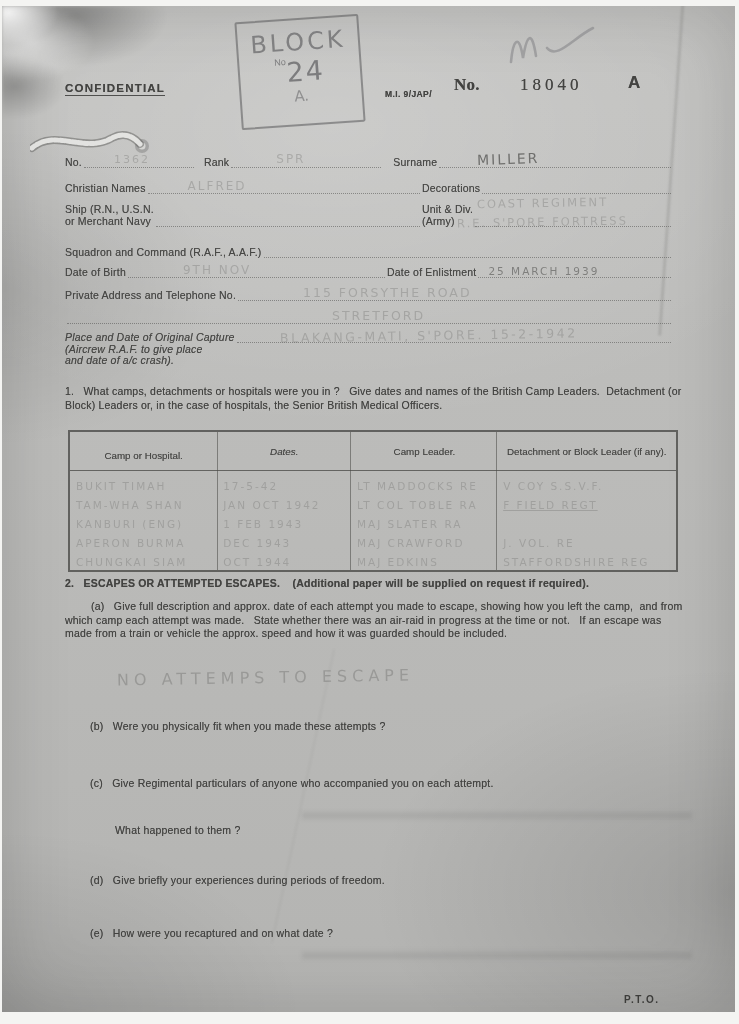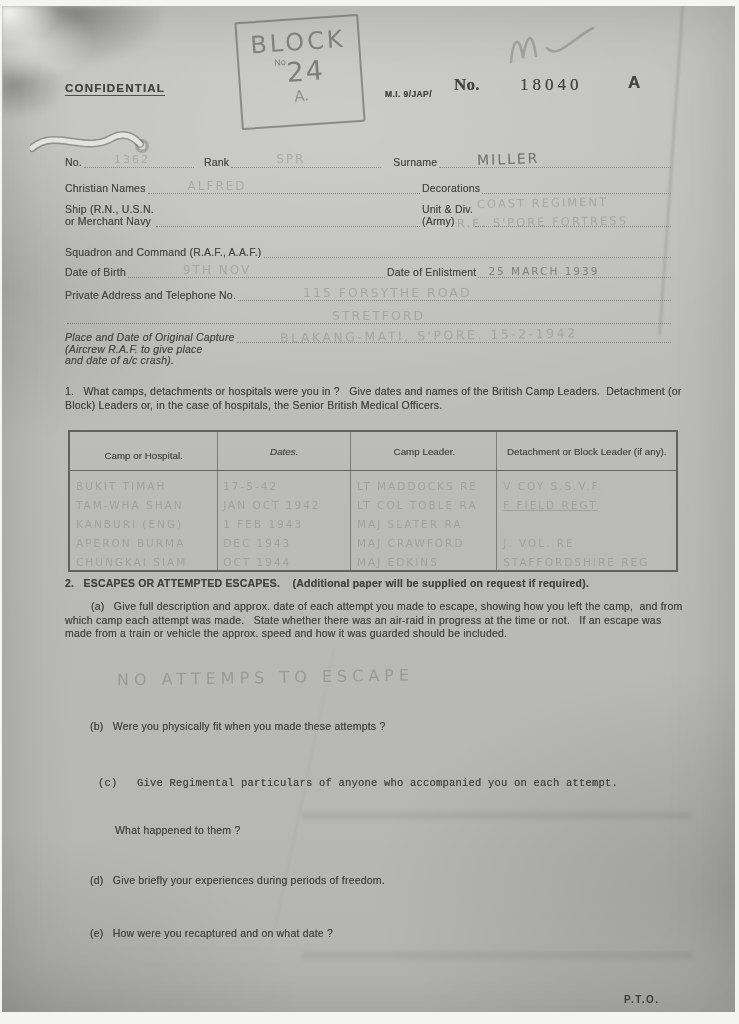--- a/index.html
+++ b/index.html
@@ -224,20 +224,20 @@
         </div>
       </div>
     </div>
 
     <div class="para bold" style="left:63px;top:571px;width:618px;font-weight:bold;">2.   ESCAPES OR ATTEMPTED ESCAPES.    (Additional paper will be supplied on request if required).</div>
     <div class="para" style="left:63px;top:594px;width:620px;text-indent:26px;">(a)   Give full description and approx. date of each attempt you made to escape, showing how you left the camp,  and from which camp each attempt was made.   State whether there was an air-raid in progress at the time or not.   If an escape was made from a train or vehicle the approx. speed and how it was guarded should be included.</div>
 
     <div class="hw hwabs" style="left:115px;top:662px;font-size:16px;letter-spacing:5px;transform:rotate(-1deg);opacity:.42;">NO ATTEMPS TO ESCAPE</div>
 
     <div class="para" style="left:88px;top:714px;width:580px;">(b)   Were you physically fit when you made these attempts ?</div>
-    <div class="para" style="left:96px;top:771px;width:580px;font-family:Liberation Mono, monospace;">(c)   Give Regimental particulars of anyone who accompanied you on each attempt.</div>
+    <div class="para" style="left:88px;top:771px;width:580px;">(c)   Give Regimental particulars of anyone who accompanied you on each attempt.</div>
     <div class="para" style="left:113px;top:818px;width:400px;">What happened to them ?</div>
     <div class="para" style="left:88px;top:868px;width:580px;">(d)   Give briefly your experiences during periods of freedom.</div>
     <div class="para" style="left:88px;top:921px;width:580px;">(e)   How were you recaptured and on what date ?</div>
 
     <div class="pto" style="left:622px;top:988px;">P.T.O.</div>
   </div>
 </div>
 
 </body></html>

